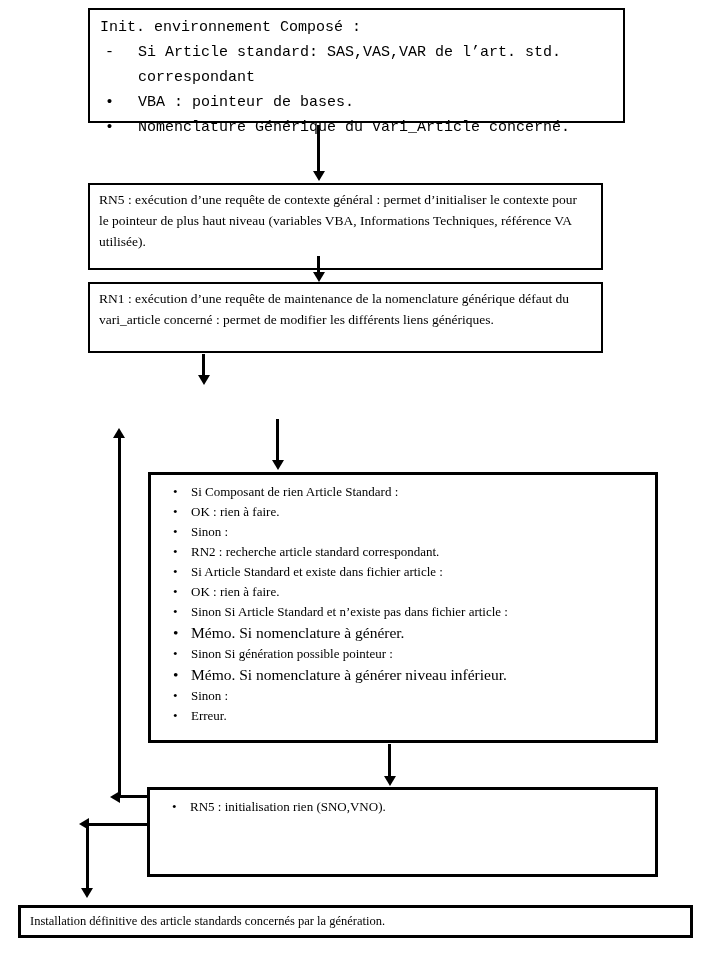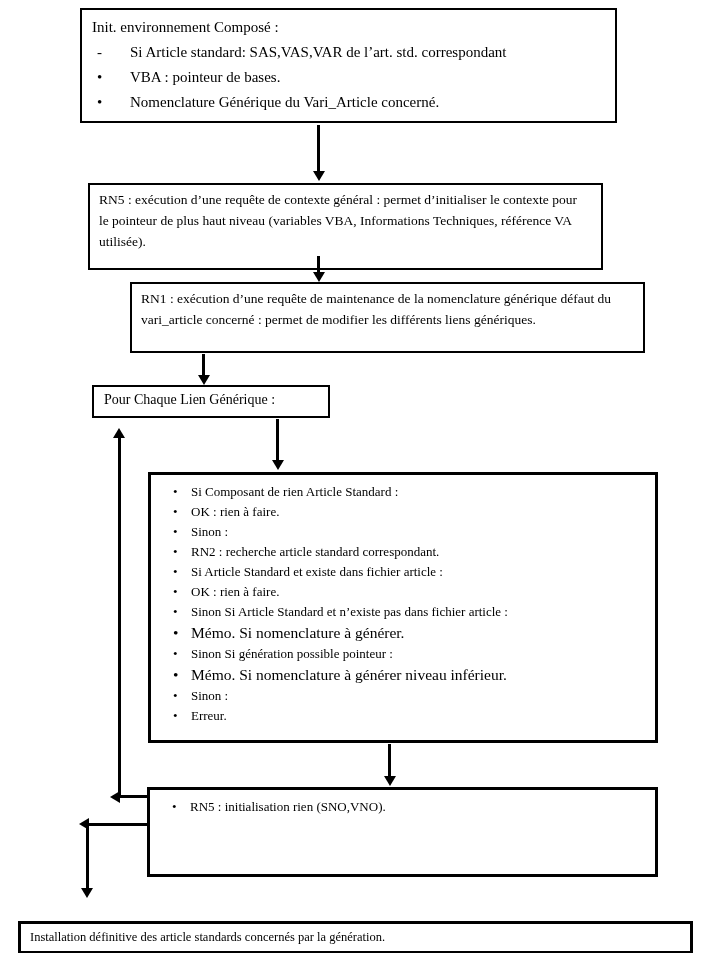--- a/index.html
+++ b/index.html
@@ -10,41 +10,41 @@
   }
   .box {
     position:absolute; border:2px solid #000; box-sizing:border-box;
     background:#fff;
   }
   .li { display:flex; align-items:baseline; }
   .marker { flex:0 0 auto; box-sizing:border-box; }
   .t { flex:1 1 auto; }
 
   
-  .b1 { left:80px; top:8px; width:537px; height:115px; padding:5px 10px 0 10px; font-size:15px; line-height:25px; }
+  .b1 { left:88px; top:8px; width:537px; height:115px; padding:5px 10px 0 10px; font-size:15px; line-height:25px;font-family:Liberation Mono, monospace; }
   .b1 .marker { padding-left:5px; width:38px; }
 
   
   .b2 { left:88px; top:183px; width:515px; height:87px; padding:4px 12px 0 9px; font-size:13.5px; line-height:21px; }
-  .b3 { left:88px; top:282px; width:515px; height:71px; padding:4px 12px 0 9px; font-size:13.5px; line-height:21px;margin-left:42px; }
+  .b3 { left:88px; top:282px; width:515px; height:71px; padding:4px 12px 0 9px; font-size:13.5px; line-height:21px; }
 
   
   .b4 { left:92px; top:385px; width:238px; height:33px; padding:5px 0 0 10px; font-size:14px; }
 
   
   .b5 { left:148px; top:472px; width:510px; height:271px; border-width:3px; padding:7px 8px 0 0; font-size:13px; }
   .b5 .li { line-height:20px; }
   .b5 .li.big { font-size:15.5px; line-height:22px; }
   .b5 .marker, .b6 .marker { padding-left:22px; width:40px; }
 
   
   .b6 { left:147px; top:787px; width:511px; height:90px; border-width:3px; padding:7px 8px 0 0; font-size:13px; line-height:20px; }
 
   
-  .b7 { left:18px; top:905px; width:675px; height:33px; border-width:3px; padding:6px 8px 0 9px; font-size:12.5px;margin-top:16px; }
+  .b7 { left:18px; top:905px; width:675px; height:33px; border-width:3px; padding:6px 8px 0 9px; font-size:12.5px; }
 
   
   .vline { position:absolute; width:3px; background:#000; }
   .hline { position:absolute; height:3px; background:#000; }
   .head-down { position:absolute; width:0; height:0;
     border-left:6px solid transparent; border-right:6px solid transparent;
     border-top:10px solid #000; }
   .head-up { position:absolute; width:0; height:0;
     border-left:6px solid transparent; border-right:6px solid transparent;
     border-bottom:10px solid #000; }
@@ -83,23 +83,20 @@
   <div class="vline" style="left:317px; top:256px; height:17px;"></div>
   <div class="head-down" style="left:313px; top:272px;"></div>
 
   <div class="box b3">
     <span>RN1 : exécution d’une requête de maintenance de la nomenclature générique défaut du vari_article concerné : permet de modifier les différents liens génériques.</span>
   </div>
 
   <div class="vline" style="left:202px; top:354px; height:22px;"></div>
   <div class="head-down" style="left:198px; top:375px;"></div>
 
-  <div class="box b4">
-    <span>Pour Chaque Lien Générique :</span>
-  </div>
 
   <div class="vline" style="left:276px; top:419px; height:42px;"></div>
   <div class="head-down" style="left:272px; top:460px;"></div>
 
   <div class="box b5">
     <div class="li">
         <span class="marker">•</span>
         <span class="t">Si Composant de rien Article Standard :</span>
       </div>
     <div class="li">

